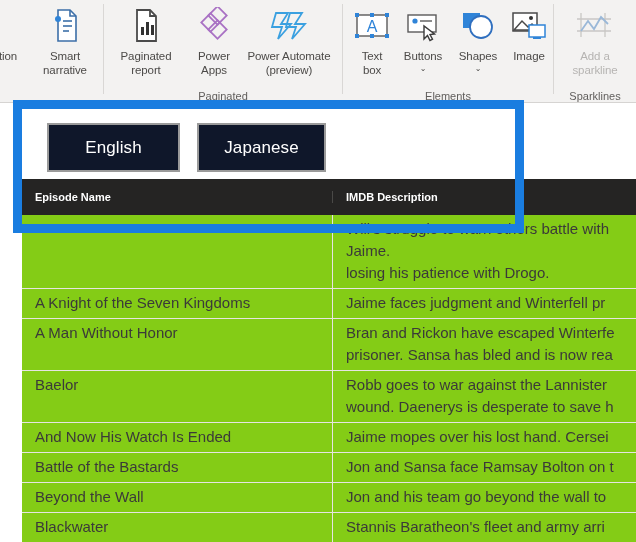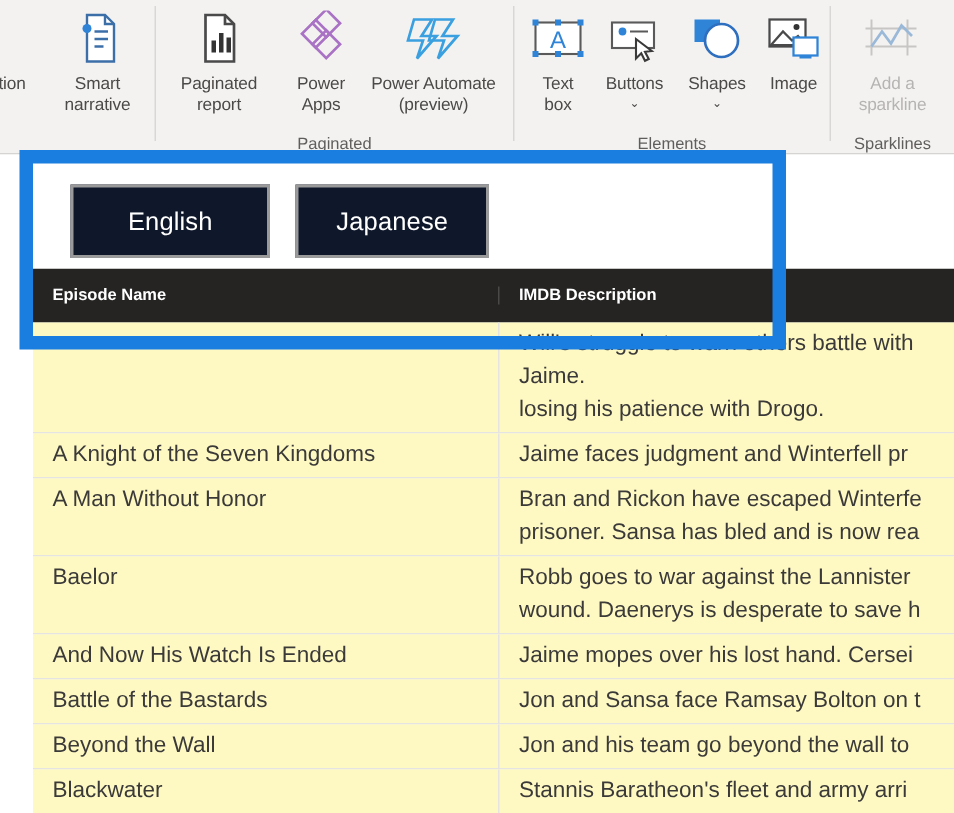--- a/index.html
+++ b/index.html
@@ -147,21 +147,21 @@
   .th.c1 { width: 311px; border-right: 1px solid #4a4947; }
   .th.c2 { flex: 1; }
 
   .tbl-body { position: relative; }
   .row {
     display: flex;
     border-bottom: 1px solid #e6e4e2;
     box-sizing: border-box;
     color: #3b3a39;
     font-size: 15px;
-    background: #fef9c3;
+    background: #84cc16;
   }
   .td {
     box-sizing: border-box;
     padding: 3px 6px 4px 13px;
     line-height: 22px;
     overflow: hidden;
   }
   .td.c1 { width: 311px; border-right: 1px solid #e6e4e2; white-space: nowrap; }
   .td.c2 { flex: 1; white-space: pre-line; }
 

